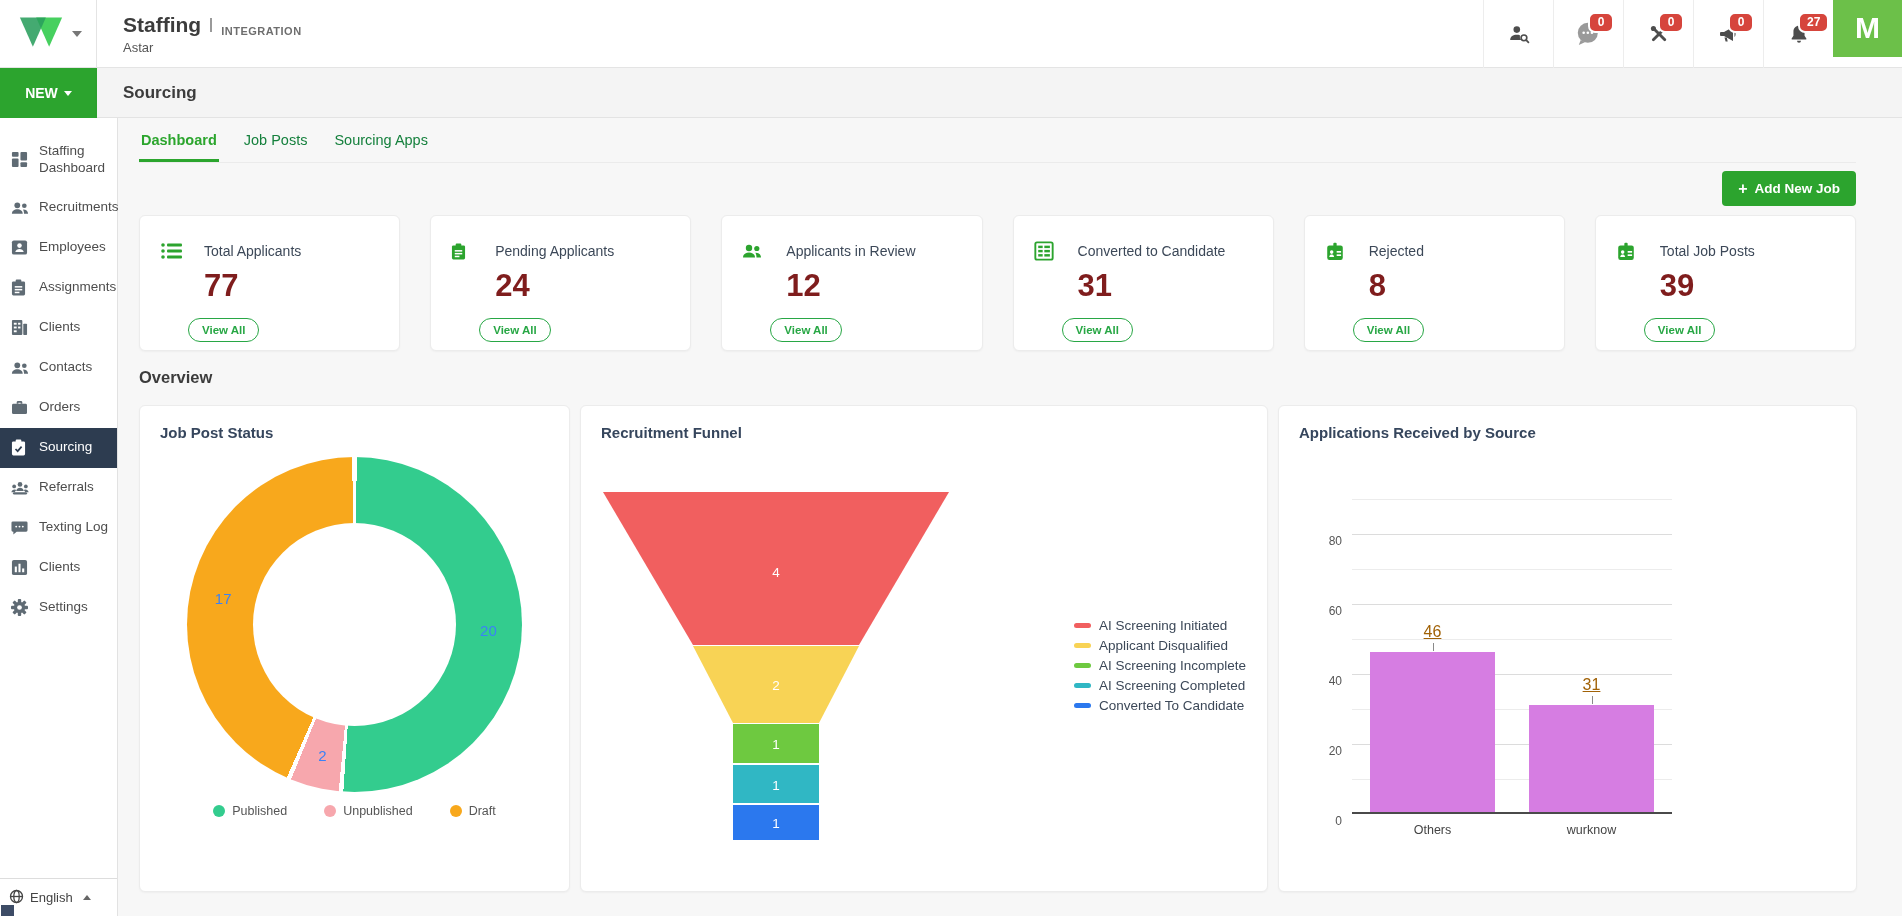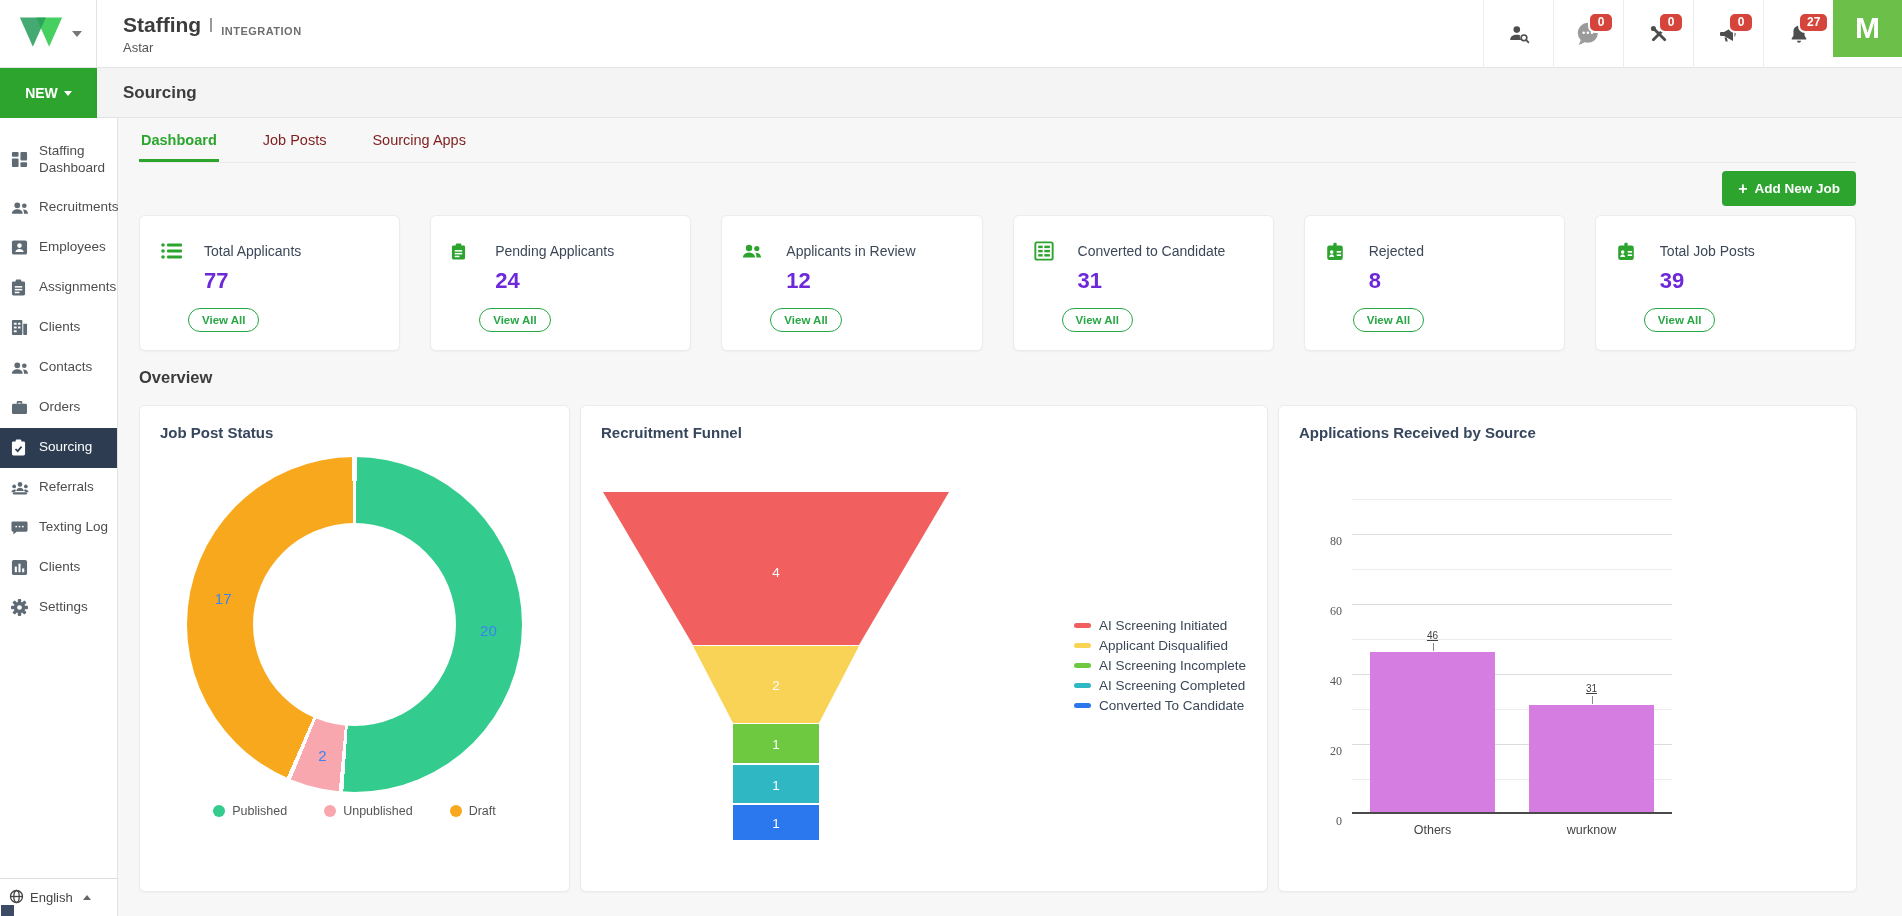--- a/index.html
+++ b/index.html
@@ -44,37 +44,37 @@
   .nav-item { display:flex; align-items:center; gap:10px; padding:11px 4px 11px 11px; font-size:13.5px; color:#4d4d4d; cursor:pointer; line-height:1.25; }
   .nav-item .nav-ic { flex:0 0 18px; width:18px; height:18px; color:#5f6b74; display:flex; align-items:center; }
   .nav-item.active { background:#2d3c50; color:#fff; }
   .nav-item.active .nav-ic { color:#fff; }
   .lang-row { margin-top:auto; border-top:1px solid #ddd; height:38px; display:flex; align-items:center; gap:6px; padding-left:9px;
               font-size:13px; color:#444; cursor:pointer; }
   .lang-caret { width:0; height:0; border-left:4px solid transparent; border-right:4px solid transparent; border-bottom:5px solid #666; margin-left:4px; }
 
   .main { flex:1; background:#f7f7f7; padding:0 46px 0 21px; min-width:0; }
 
-  .tabs-strip { display:flex; gap:42px; padding:14px 0 0 0; border-bottom:1px solid #ebebeb; margin:0 0 0 0; }
-  .tab { font-size:14.5px; color:#7f1d1d; padding:0 2px 11px 2px; cursor:pointer; border-bottom:3px solid transparent; }
+  .tabs-strip { display:flex; gap:23px; padding:14px 0 0 0; border-bottom:1px solid #ebebeb; margin:0 0 0 0; }
+  .tab { font-size:14.5px; color:#15803d; padding:0 2px 11px 2px; cursor:pointer; border-bottom:3px solid transparent; }
   .tab.active { color:#2ba52d; font-weight:bold; border-bottom-color:#2ba52d; }
 
   .action-row { display:flex; justify-content:flex-end; margin-top:8px; }
   .add-btn { background:#2ca42e; color:#fff; border:none; border-radius:4px; font-size:13.5px; font-weight:bold;
              padding:10px 16px; display:flex; align-items:center; gap:7px; cursor:pointer; font-family:inherit; }
   .plus-ic { font-size:16px; font-weight:bold; line-height:12px; }
 
   
   .stats-row { display:flex; gap:30px; margin-top:9px; }
   .stat-card { flex:1; height:136px; background:#fff; border:1px solid #ececec; border-radius:6px;
                box-shadow:0 1px 2px rgba(0,0,0,.04); padding:24px 14px 14px 20px; }
   .stat-top { display:flex; align-items:center; gap:18px; }
   .stat-ic { width:26px; height:22px; color:#2ca42e; display:flex; align-items:center; }
   .stat-label { font-size:14px; color:#3c4858; }
-  .stat-value { font-size:22px; font-weight:bold; color:#6d28d9; margin:6px 0 0 44px; }
+  .stat-value { font-size:31px; font-weight:bold; color:#7f1d1d; margin:6px 0 0 44px; }
   .view-all { display:inline-block; margin:14px 0 0 28px; border:1.5px solid #28a745; color:#28a745; background:#fff;
               border-radius:999px; font-size:11.5px; font-weight:bold; padding:5px 13px; cursor:pointer; font-family:inherit; }
 
   .overview-title { margin-top:17px; font-size:16.5px; font-weight:bold; color:#3c3c3c; }
 
   
   .charts-row { display:flex; gap:10px; margin-top:18px; }
   .chart-card { background:#fff; border:1px solid #ececec; border-radius:6px; box-shadow:0 1px 2px rgba(0,0,0,.04);
                 height:487px; position:relative; padding:18px 20px; }
   .chart-card.c1 { flex:0 0 431px; }
@@ -96,24 +96,24 @@
   .funnel-svg text { fill:#fff; font-size:13.5px; font-family:inherit; }
   .funnel-legend { position:absolute; left:493px; top:212px; display:flex; flex-direction:column; gap:5px; }
   .fl-item { display:flex; align-items:center; gap:8px; font-size:13.5px; color:#3c4858; cursor:pointer; }
   .fl-dash { width:17px; height:5px; border-radius:2.5px; flex:0 0 auto; }
 
   
   .barplot { position:absolute; left:73px; top:93px; width:320px; height:315px; }
   .gridline { position:absolute; left:0; width:100%; height:1px; background:#ececec; }
   .gridline.major { background:#dcdcdc; }
   .gridline.axis { background:#4a4a4a; height:2px; z-index:3; }
-  .ytick { position:absolute; right:calc(100% + 10px); font-size:12px; color:#555; transform:translateY(-50%);font-family:Liberation Serif, serif; }
+  .ytick { position:absolute; right:calc(100% + 10px); font-size:12px; color:#555; transform:translateY(-50%); }
   .bar { position:absolute; bottom:1px; background:#d67de2; z-index:2; }
   .btick { position:absolute; width:1px; height:8px; background:#8a8a8a; z-index:2; }
-  .bnum { position:absolute; font-size:10px; color:#404040; transform:translateX(-50%); z-index:2;text-decoration:underline; }
+  .bnum { position:absolute; font-size:16px; color:#a16207; transform:translateX(-50%); z-index:2;text-decoration:underline; }
   .xlabel { position:absolute; top:calc(100% + 9px); font-size:12.5px; color:#444; transform:translateX(-50%); }
 
   .scroll-thumb { position:absolute; left:1px; bottom:0; width:13px; height:11px; background:#3d4c66; }
 </style>
 </head>
 <body>
 
 <div class="page">
 
   <div class="header">

